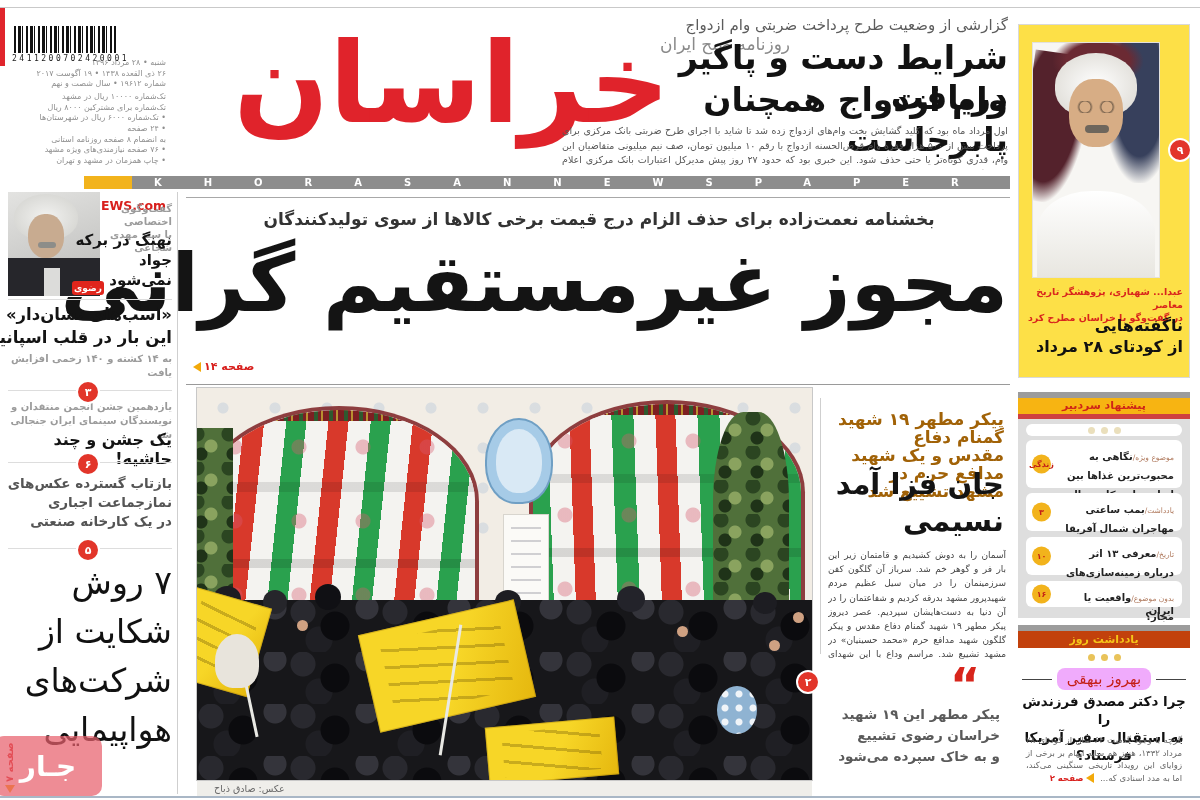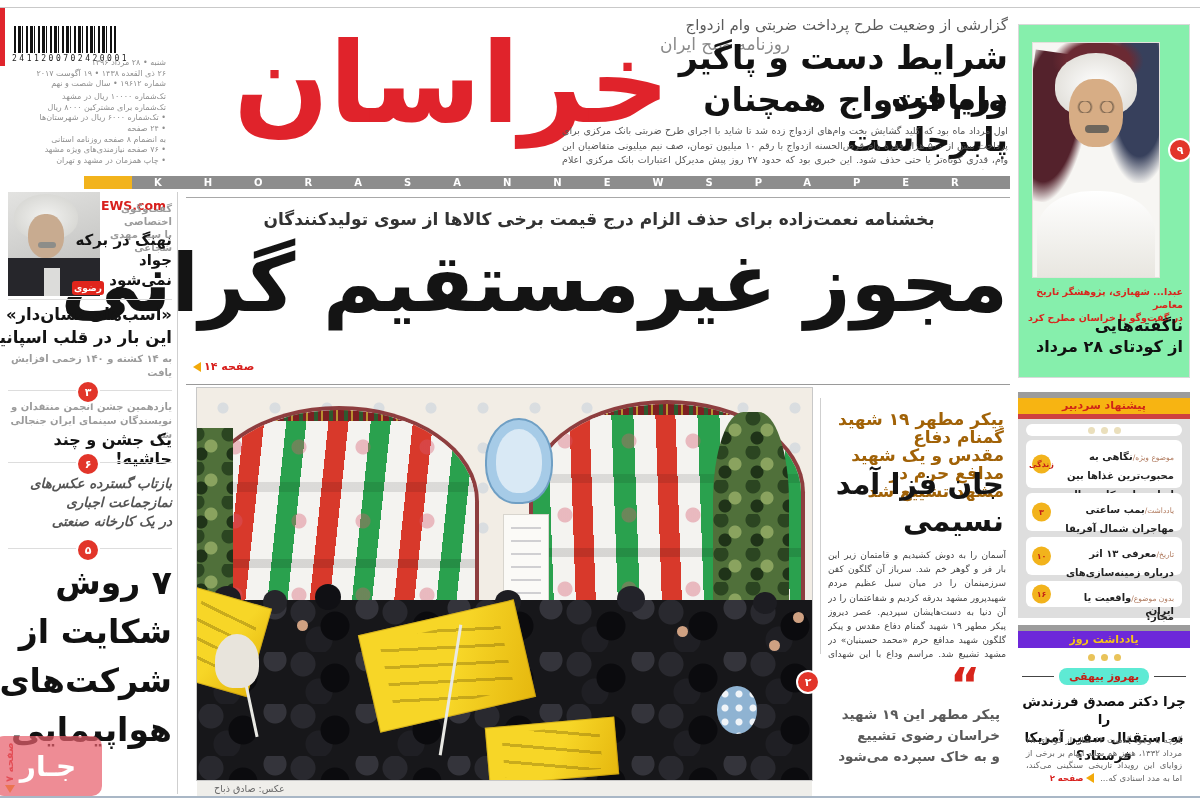--- a/index.html
+++ b/index.html
@@ -73,51 +73,51 @@
 
   
   #fn-kicker{left:828px;top:410px;width:176px;font-size:17px;font-weight:bold;color:#a16207;line-height:18px;}
   #fn-headline{left:828px;top:466px;width:176px;font-size:29px;font-weight:bold;color:#141414;line-height:37px;}
   #fn-body{left:828px;top:548px;width:178px;height:114px;font-size:9px;line-height:14.2px;color:#444;overflow:hidden;}
   #quote-icon{left:950px;top:662px;font-size:46px;line-height:1;color:#d8251c;font-weight:bold;}
   #fn-quote{left:826px;top:704px;width:174px;font-size:13.5px;font-weight:bold;color:#5a5a5a;line-height:21px;}
 
   
   .box{position:absolute;left:1018px;width:172px;box-sizing:border-box;}
-  #box1{top:24px;height:354px;border:1px solid #d9d9d9;background:#86efac;}
+  #box1{top:24px;height:354px;border:1px solid #d9d9d9;background:#fde047;}
   #portrait{position:absolute;left:14px;top:18px;width:126px;height:234px;background:#f7f6f3;overflow:hidden;outline:1px solid #e3e1dc;}
   .sh{position:absolute;}
   #box1-kicker{position:absolute;left:6px;top:260px;width:158px;font-size:9.5px;font-weight:bold;color:#d9251d;line-height:13px;}
   #box1-headline{position:absolute;left:6px;top:290px;width:158px;font-size:16px;font-weight:bold;color:#111;line-height:21px;}
   .graybar{position:absolute;left:0;width:172px;height:6px;background:#9c9c9c;}
   .yellowbar{position:absolute;left:0;width:172px;height:16px;background:#f7b412;color:#cf2417;font-weight:bold;font-size:11px;line-height:16px;text-align:center;}
   .thinred{position:absolute;left:0;width:172px;height:5px;background:#cf4040;}
   #ep-bg{position:absolute;left:1018px;top:419px;width:172px;height:199px;background:#dedede;}
   .card{position:absolute;left:8px;width:156px;background:#fff;border-radius:6px;}
   .ep-item{padding:5px 8px 5px 30px;box-sizing:border-box;direction:rtl;text-align:right;}
   .ep-badge{position:absolute;left:6px;top:50%;transform:translateY(-50%);width:19px;height:19px;border-radius:50%;background:#f2b31c;color:#c41f16;font-size:8px;font-weight:bold;display:flex;align-items:center;justify-content:center;}
   .ep-prefix{font-size:7.5px;color:#b07a5e;}
   .ep-main{font-size:10px;font-weight:bold;color:#222;line-height:13px;}
-  #box3-redbar{position:absolute;left:1018px;top:631px;width:172px;height:17px;background:#6d28d9;color:#f5c518;font-weight:bold;font-size:11px;line-height:17px;text-align:center;}
+  #box3-redbar{position:absolute;left:1018px;top:631px;width:172px;height:17px;background:#c2410c;color:#f5c518;font-weight:bold;font-size:11px;line-height:17px;text-align:center;}
   #dn-pillrow{position:absolute;left:1022px;top:668px;width:164px;display:flex;align-items:center;gap:5px;}
   #dn-pillrow .ln{flex:1;height:1px;background:#444;}
-  #dn-author{background:#5eead4;color:#c41f16;font-size:11px;font-weight:bold;border-radius:8px;padding:2px 10px;white-space:nowrap;}
+  #dn-author{background:#f0abfc;color:#c41f16;font-size:15px;font-weight:normal;border-radius:8px;padding:2px 10px;white-space:nowrap;}
   #dn-headline{position:absolute;left:1020px;top:692px;width:168px;font-size:13.5px;font-weight:bold;color:#111;line-height:18px;text-align:center;direction:rtl;}
   #dn-body{position:absolute;left:1026px;top:734px;width:156px;font-size:8.5px;line-height:12.5px;color:#666;}
 
   
   #sb-photo{left:8px;top:192px;width:92px;height:104px;background:linear-gradient(160deg,#e3e3e1,#b9b9b7);overflow:hidden;}
   .sj{position:absolute;}
   #sb-kicker{left:96px;top:202px;width:76px;font-size:10px;font-weight:bold;color:#9b9b9b;line-height:13px;}
   #sb-headline1{left:80px;top:230px;width:92px;font-size:15px;font-weight:bold;color:#141414;line-height:20px;white-space:nowrap;}
   #sb-tag{left:72px;top:281px;width:32px;height:14px;background:#e0251c;color:#fff;font-size:9px;line-height:14px;text-align:center;border-radius:3px;font-weight:bold;}
   .sb-h2{left:4px;width:168px;font-size:16.5px;font-weight:bold;color:#141414;line-height:23px;white-space:nowrap;}
   .sb-sub{left:4px;width:168px;font-size:10px;font-weight:bold;color:#9b9b9b;line-height:14px;}
-  .sb-txt{left:4px;width:168px;font-size:13.5px;font-weight:bold;color:#555;line-height:19px;font-style:italic;}
-  #sb-air{left:4px;top:558px;width:168px;font-size:33px;font-weight:bold;color:#111;line-height:49px;}
+  .sb-txt{left:4px;width:168px;font-size:13.5px;font-weight:bold;color:#555;line-height:19px;}
+  #sb-air{left:4px;top:558px;width:168px;font-size:33px;font-weight:normal;color:#111;line-height:49px;}
   #sb-pg7{left:4px;top:796px;transform:rotate(-90deg);transform-origin:0 0;font-size:10px;white-space:nowrap;}
   #watermark{left:-6px;top:736px;width:108px;height:60px;background:rgba(231,96,108,.72);border-radius:10px;color:#fff;font-size:28px;font-weight:bold;display:flex;align-items:center;justify-content:center;z-index:6;}
   #bottom-line{left:0;top:796px;width:1200px;height:2px;background:#a9b7c6;}
 </style>
 </head>
 <body>
 
 <div class="hline" style="left:0;top:7px;width:1200px;"></div>
 <div id="red-strip" class="abs"></div>
 

